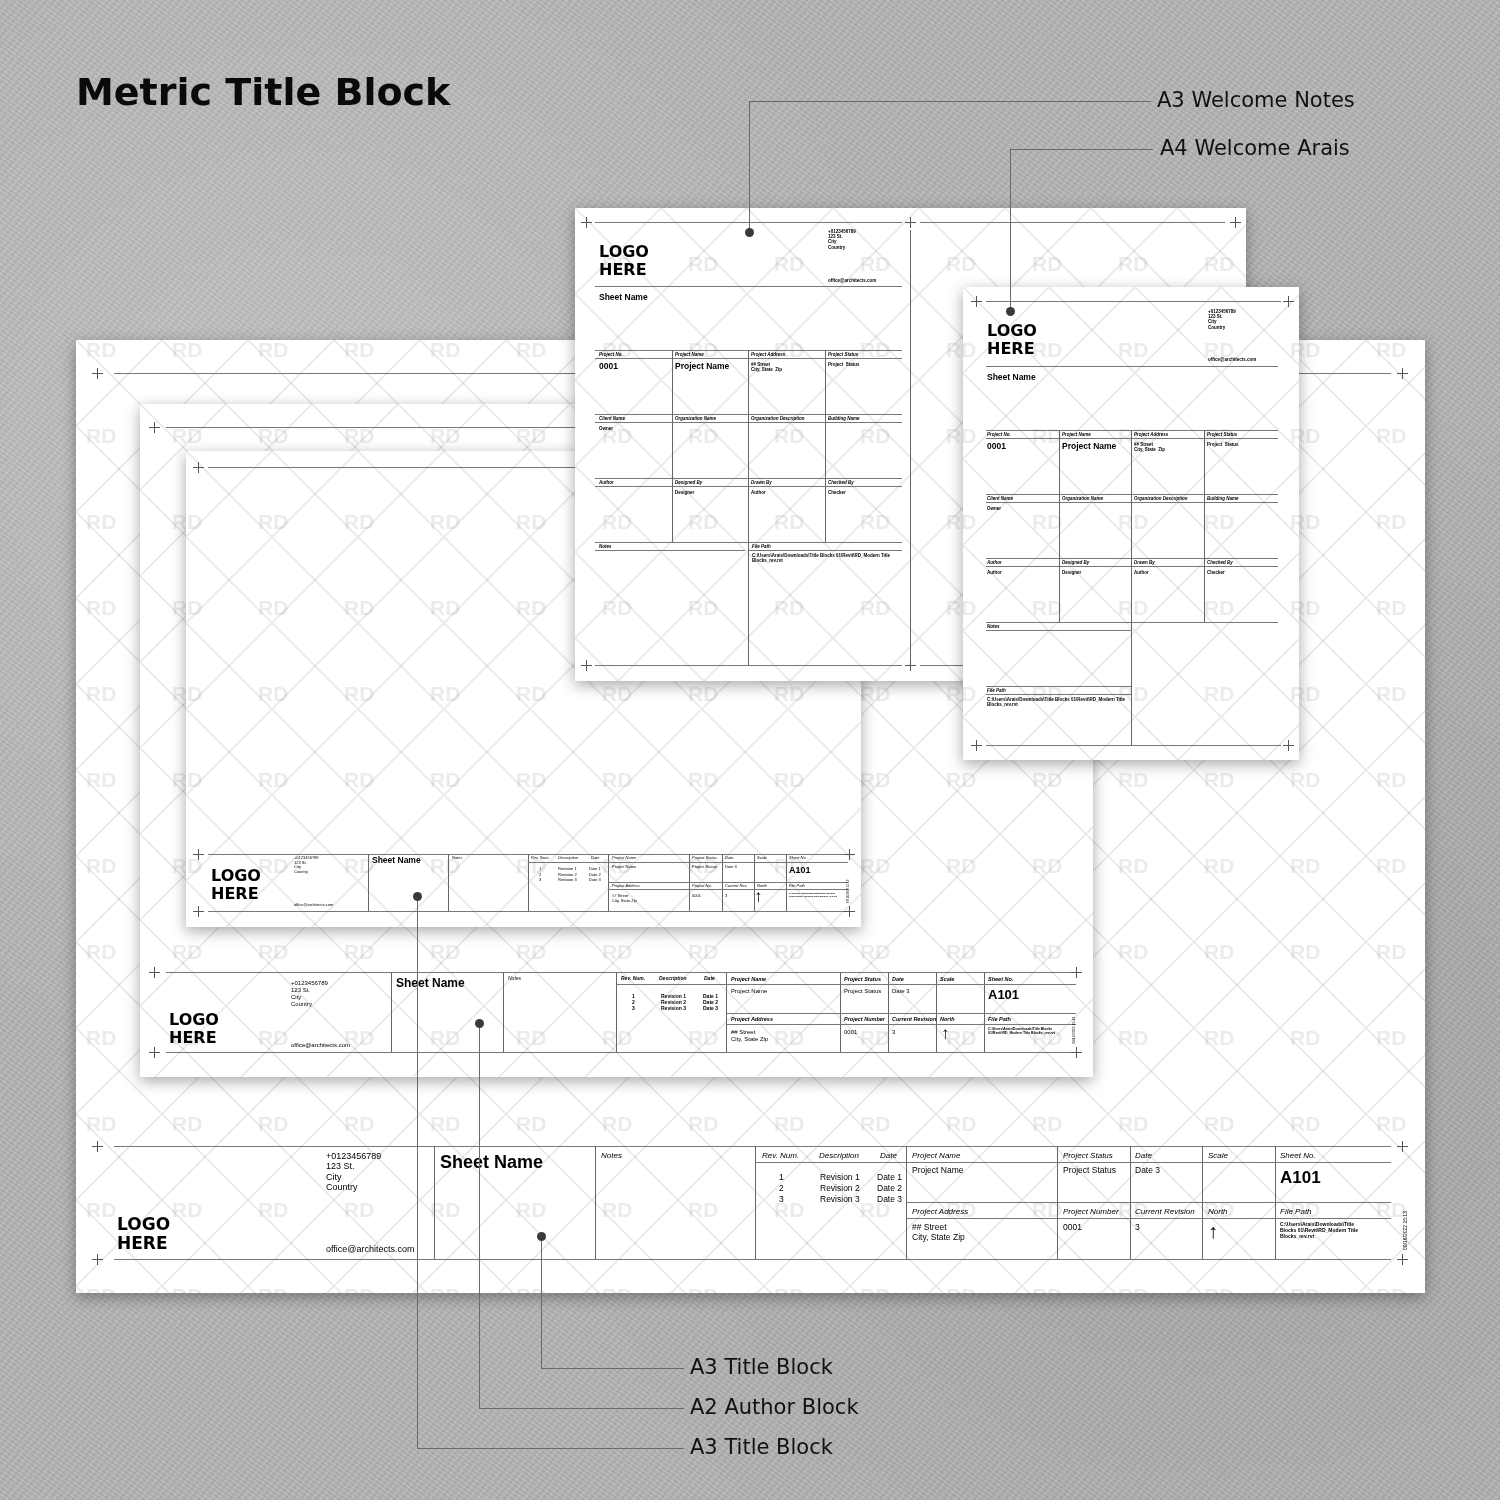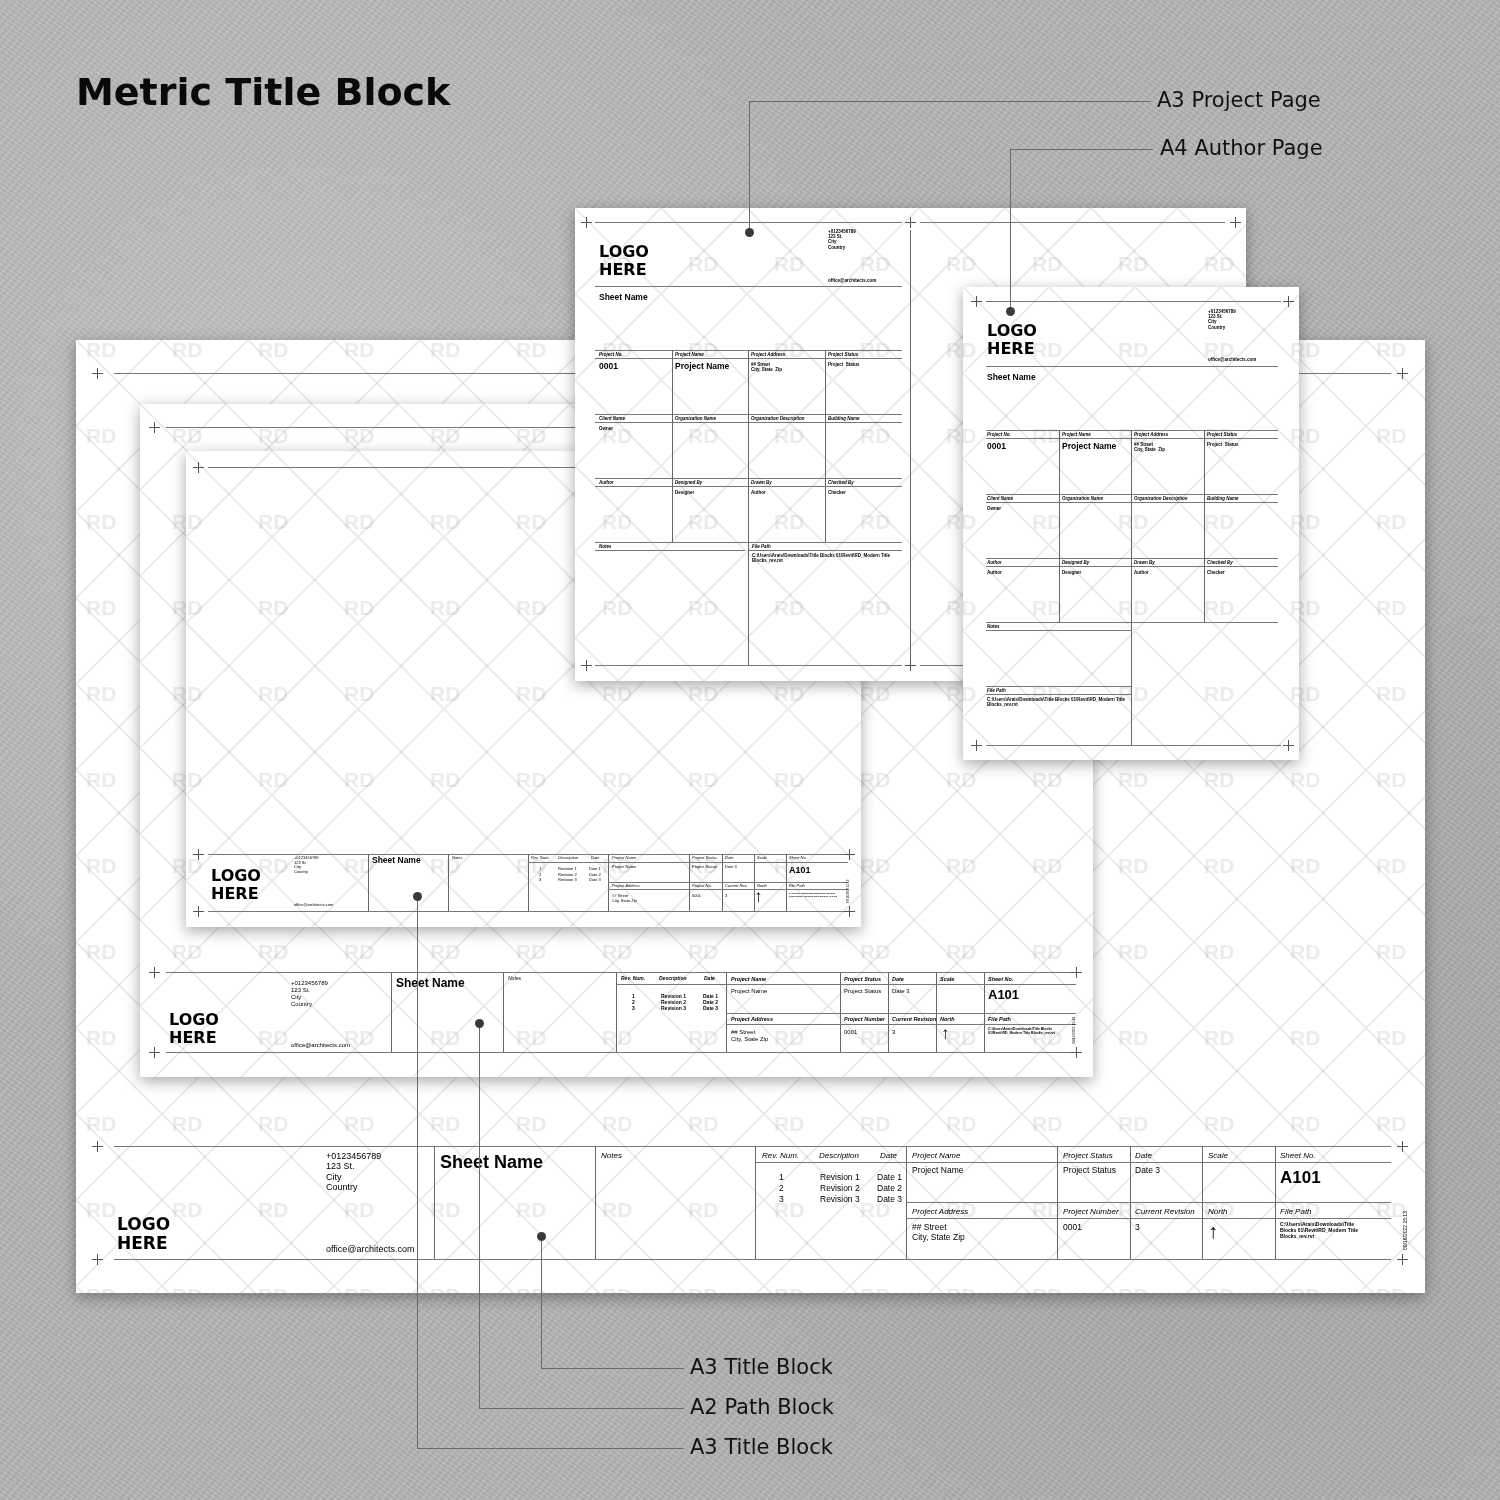--- a/index.html
+++ b/index.html
@@ -841,33 +841,33 @@
     </div>
 
   <div class="txt lbl bold" style="left:24px;top:337px;font-size:4.5px;">Notes</div>
   <div class="txt lbl bold" style="left:24px;top:401px;font-size:4.5px;">File Path</div>
   <div class="txt bold" style="left:24px;top:410px;font-size:4.5px;width:140px;white-space:normal;">C:\Users\Arais\Downloads\Title Blocks 01\Revit\RD_Modern Title Blocks_rev.rvt</div>
 </div>
 
 <div class="leader" style="left:749px;top:101px;width:402px;height:1px;"></div>
 <div class="leader" style="left:749px;top:101px;width:1px;height:131px;"></div>
 <div class="dot" style="left:745px;top:228px;"></div>
-<div class="callout-label" style="left:1157px;top:88px;">A3 Project Page</div>
+<div class="callout-label" style="left:1157px;top:88px;">A3 Welcome Notes</div>
 
 <div class="leader" style="left:1010px;top:149px;width:143px;height:1px;"></div>
 <div class="leader" style="left:1010px;top:149px;width:1px;height:162px;"></div>
 <div class="dot" style="left:1006px;top:307px;"></div>
-<div class="callout-label" style="left:1160px;top:136px;">A4 Author Page</div>
+<div class="callout-label" style="left:1160px;top:136px;">A4 Welcome Arais</div>
 
 <div class="dot" style="left:537px;top:1232px;"></div>
 <div class="leader" style="left:541px;top:1236px;width:1px;height:132px;"></div>
 <div class="leader" style="left:541px;top:1368px;width:143px;height:1px;"></div>
 <div class="callout-label" style="left:690px;top:1355px;">A3 Title Block</div>
 
 <div class="dot" style="left:475px;top:1019px;"></div>
 <div class="leader" style="left:479px;top:1023px;width:1px;height:385px;"></div>
 <div class="leader" style="left:479px;top:1408px;width:205px;height:1px;"></div>
-<div class="callout-label" style="left:690px;top:1395px;">A2 Path Block</div>
+<div class="callout-label" style="left:690px;top:1395px;">A2 Author Block</div>
 
 <div class="dot" style="left:413px;top:892px;"></div>
 <div class="leader" style="left:417px;top:896px;width:1px;height:552px;"></div>
 <div class="leader" style="left:417px;top:1448px;width:267px;height:1px;"></div>
 <div class="callout-label" style="left:690px;top:1435px;">A3 Title Block</div>
 
 </body></html>

